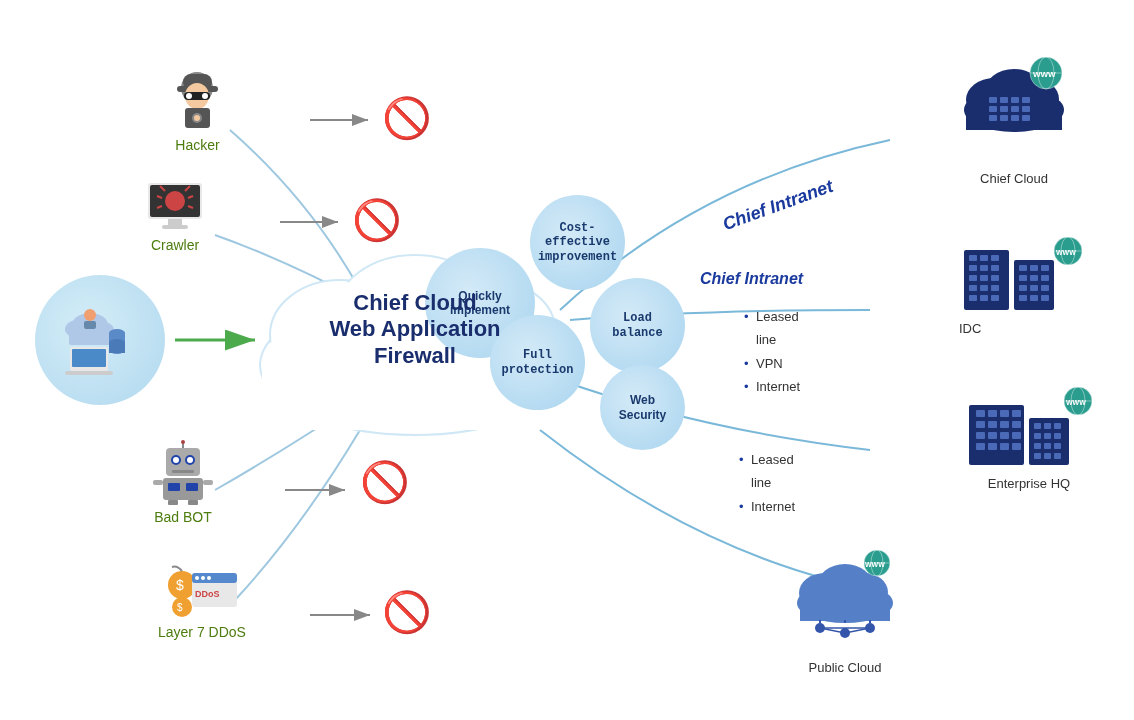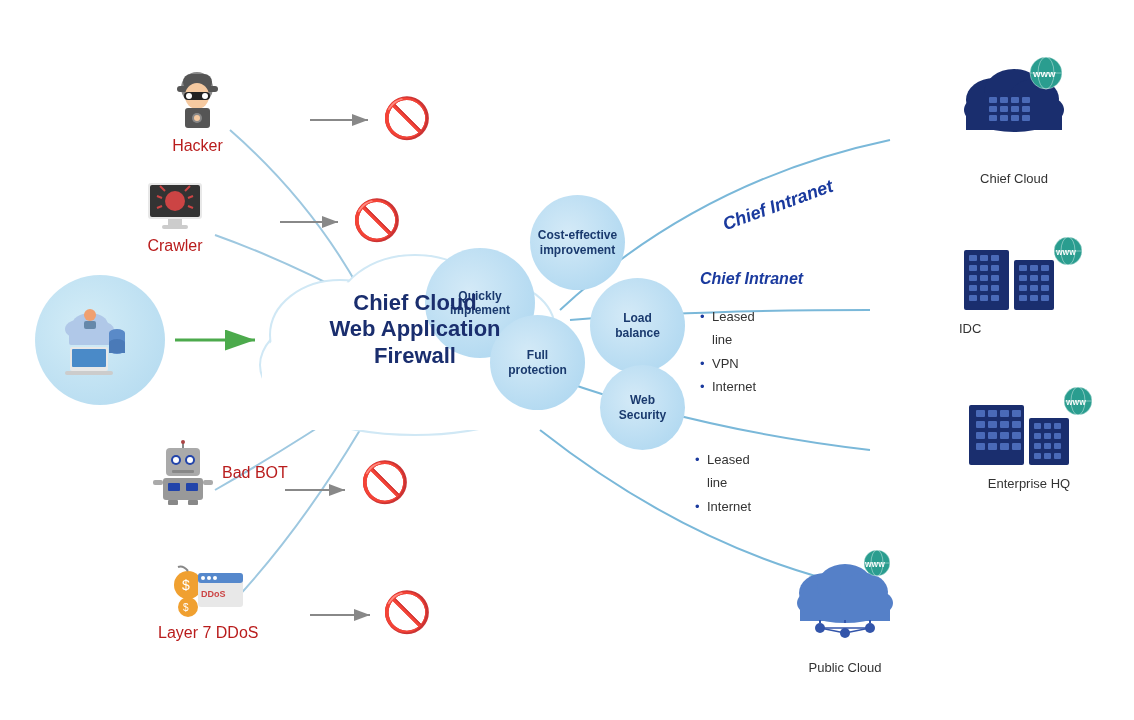--- a/index.html
+++ b/index.html
@@ -54,31 +54,32 @@
     .bubble-lg {
       width: 110px;
       height: 110px;
       background: radial-gradient(circle at 40% 40%, #d4eaf7, #a8d4ef);
     }
 
     .bubble-md {
       width: 95px;
       height: 95px;
       background: radial-gradient(circle at 40% 40%, #d4eaf7, #a8d4ef);
+      font-family: Liberation Mono, monospace;
     }
 
     .bubble-sm {
       width: 85px;
       height: 85px;
       background: radial-gradient(circle at 40% 40%, #d4eaf7, #a8d4ef);
     }
 
     .threat-label {
-      font-size: 16px;
-      color: #b91c1c;
+      font-size: 14px;
+      color: #4d7c0f;
       text-align: left;
     }
 
     
     .no-symbol {
       font-size: 40px;
       color: #cc0000;
       line-height: 1;
     }
 
@@ -103,20 +104,21 @@
       position: absolute;
       font-size: 13px;
       color: #333;
       line-height: 1.8;
     }
 
     .connection-list li {
       list-style: none;
       padding-left: 12px;
       position: relative;
+      margin-left: 44px;
     }
 
     .connection-list li::before {
       content: "•";
       position: absolute;
       left: 0;
       color: #1a3a9e;
     }
 
     
@@ -281,21 +283,21 @@
     <rect x="28" y="41" width="14" height="6" fill="#ccc"></rect>
     <rect x="22" y="47" width="26" height="4" fill="#ccc" rx="2"></rect>
   </svg>
   <span class="threat-label">Crawler</span>
 </div>
 
 <div style="position:absolute; left:352px; top:200px;">
   <span class="no-symbol">🚫</span>
 </div>
 
-<div style="position:absolute; left:148px; top:440px; display:flex; flex-direction:row; align-items:center; gap:4px;">
+<div style="position:absolute; left:148px; top:440px; display:flex; flex-direction:column; align-items:center; gap:4px;">
   <svg width="70" height="65" viewBox="0 0 70 65">
 
     <rect x="18" y="8" width="34" height="28" fill="#aaa" rx="4"></rect>
 
     <circle cx="28" cy="20" r="5" fill="#2244aa"></circle>
     <circle cx="42" cy="20" r="5" fill="#2244aa"></circle>
     <circle cx="28" cy="20" r="3" fill="white"></circle>
     <circle cx="42" cy="20" r="3" fill="white"></circle>
 
     <rect x="24" y="30" width="22" height="3" fill="#888" rx="1"></rect>

